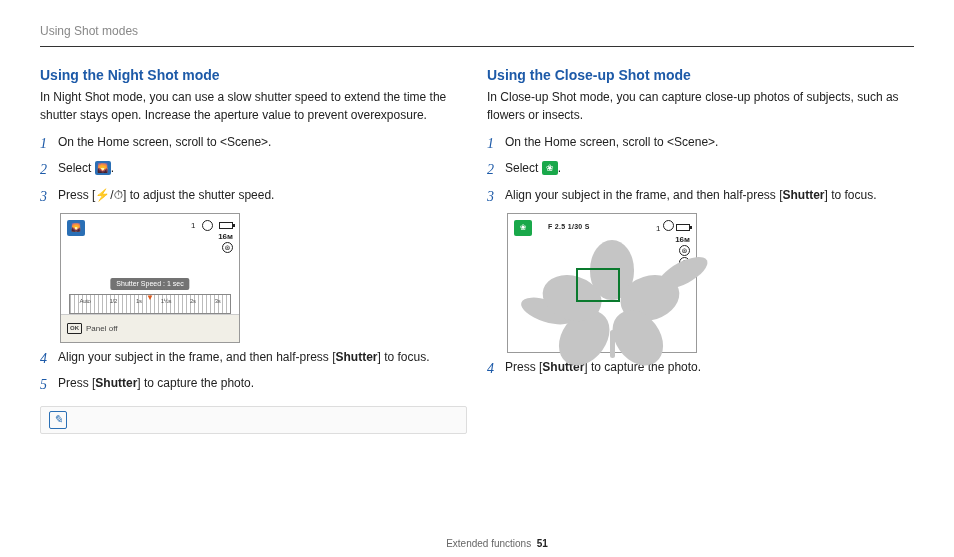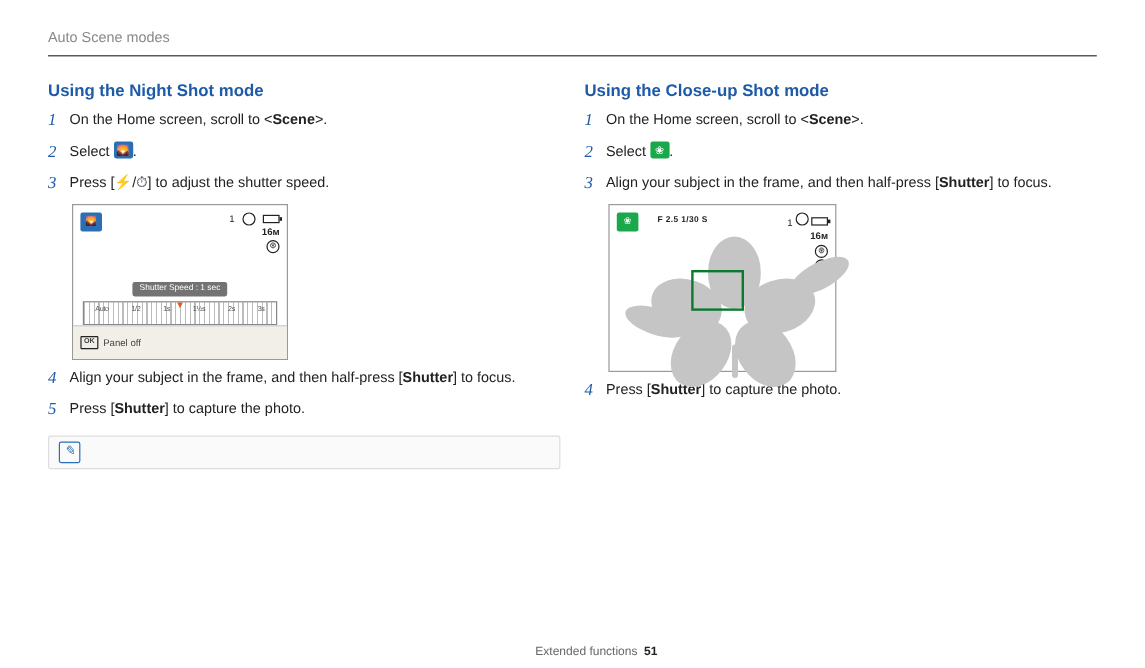--- a/index.html
+++ b/index.html
@@ -15,21 +15,21 @@
   }
   .page-header { color:#888; font-size:12px; padding-bottom:6px;}
   .hr-top { border:none; border-top:1px solid #333; margin:2px 0 18px 0;}
   .cols { display:flex; gap:20px; }
   .col { flex:1; font-size:12px; line-height:1.45; color:#222;}
   h2.sect { color:#1d5aa8; font-size:14px; font-weight:bold; margin:0 0 4px 0;}
   .intro { margin-bottom:10px; }
   ol.steps { list-style:none; padding:0; margin:0;}
   ol.steps > li { display:flex; align-items:flex-start; margin:6px 0;}
   .num { color:#1d5aa8; font-style:italic; font-size:14px; min-width:18px; font-family: Georgia, serif;}
-  .scene { font-weight:bold; }
+  .scene { font-weight:normal; }
   .mini-icon { display:inline-flex; vertical-align:middle; width:16px; height:14px; border-radius:2px; align-items:center; justify-content:center; font-size:9px; color:#fff; position:relative; top:-1px;}
   .blue-bg { background:#2a6fb5; }
   .green-bg { background:#19a84a; }
   .shutter { font-weight:bold; }
   .note-box { display:flex; border:1px solid #ddd; background:#fafafa; padding:4px 8px; margin-top:10px; align-items:center; gap:10px; border-radius:2px;}
   .note-icon { width:18px; height:18px; border:1px solid #2a6fb5; color:#2a6fb5; border-radius:2px; display:flex; align-items:center; justify-content:center; font-size:11px; font-style:italic; font-family:Georgia, serif;}
 
   
   .lcd { border:1px solid #999; width:180px; height:130px; background:#fff; margin:6px 0 6px 20px; position:relative; font-size:8px; color:#222;}
   .lcd .mode-badge { position:absolute; left:6px; top:6px; width:18px; height:16px; border-radius:2px; display:flex; align-items:center; justify-content:center; color:#fff;}
@@ -64,27 +64,28 @@
   .l1{ left:118px; top:18px; transform:rotate(-28deg);}
   .l2{ left:-18px; top:56px; transform:rotate(18deg);}
   .stem { position:absolute; left:72px; top:86px; width:5px; height:28px; background:#c5c5c5; border-radius:3px;}
 
   .footer { position:absolute; left:0; right:0; bottom:8px; text-align:center; font-size:10px; color:#666;margin-left:40px;}
   .footer .pn { font-weight:bold; color:#222;}
 </style>
 </head>
 <body>
 
-<div class="page-header">Auto Scene modes</div>
+<div class="page-header">Using Shot modes</div>
 <hr class="hr-top">
 
 <div class="cols">
 
   <div class="col">
     <h2 class="sect">Using the Night Shot mode</h2>
+    <div class="intro">In Night Shot mode, you can use a slow shutter speed to extend the time the shutter stays open. Increase the aperture value to prevent overexposure.</div>
 
     <ol class="steps">
       <li>
         <span class="num">1</span>
         <span>
           <span>On the Home screen, scroll to &lt;</span><span class="scene">Scene</span><span>&gt;.</span>
         </span>
       </li>
       <li>
         <span class="num">2</span>
@@ -144,20 +145,21 @@
       </li>
     </ol>
 
     <div class="note-box">
       <div class="note-icon">✎</div>
     </div>
   </div>
 
   <div class="col">
     <h2 class="sect">Using the Close-up Shot mode</h2>
+    <div class="intro">In Close-up Shot mode, you can capture close-up photos of subjects, such as flowers or insects.</div>
 
     <ol class="steps">
       <li>
         <span class="num">1</span>
         <span>
           <span>On the Home screen, scroll to &lt;</span><span class="scene">Scene</span><span>&gt;.</span>
         </span>
       </li>
       <li>
         <span class="num">2</span>

